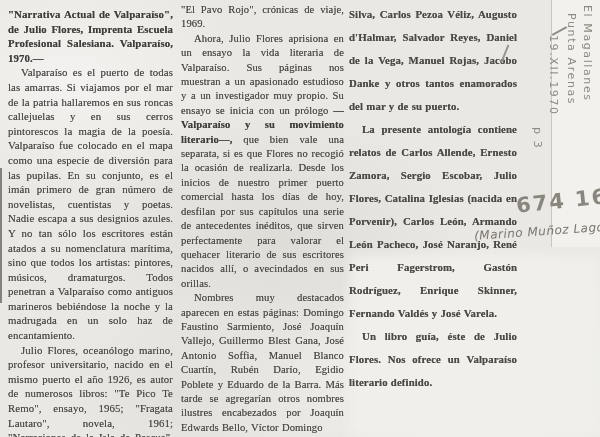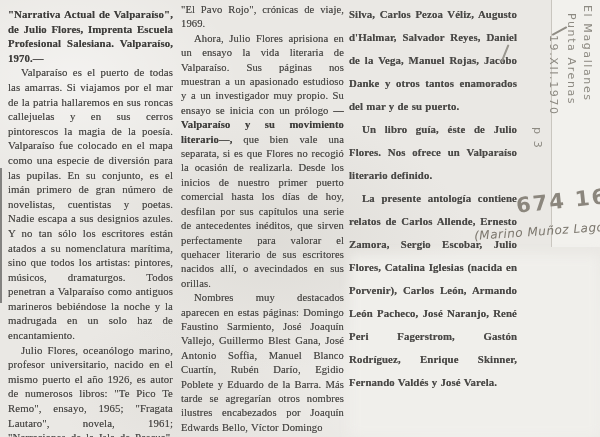--- a/index.html
+++ b/index.html
@@ -81,22 +81,22 @@
   </div>
 
   <div class="col col2">
     <p class="noindent">"El Pavo Rojo", crónicas de viaje, 1969.</p>
     <p><span>Ahora, Julio Flores aprisiona en un ensayo la vida literaria de Valparaíso. Sus páginas nos muestran a un apasionado estudioso y a un investigador muy propio. Su ensayo se inicia con un prólogo </span><span class="boldrun">—Valparaíso y su movimiento literario—,</span><span> que bien vale una separata, si es que Flores no recogió la ocasión de realizarla. Desde los inicios de nuestro primer puerto comercial hasta los días de hoy, desfilan por sus capítulos una serie de antecedentes inéditos, que sirven perfectamente para valorar el quehacer literario de sus escritores nacidos allí, o avecindados en sus orillas.</span></p>
     <p>Nombres muy destacados aparecen en estas páginas: Domingo Faustino Sarmiento, José Joaquín Vallejo, Guillermo Blest Gana, José Antonio Soffia, Manuel Blanco Cuartín, Rubén Darío, Egidio Poblete y Eduardo de la Barra. Más tarde se agregarían otros nombres ilustres encabezados por Joaquín Edwards Bello, Víctor Domingo</p>
   </div>
 
   <div class="col col3">
     <p class="noindent">Silva, Carlos Pezoa Véliz, Augusto d'Halmar, Salvador Reyes, Daniel de la Vega, Manuel Rojas, Jacobo Danke y otros tantos enamorados del mar y de su puerto.</p>
+    <p>La presente antología contiene relatos de Carlos Allende, Ernesto Zamora, Sergio Escobar, Julio Flores, Catalina Iglesias (nacida en Porvenir), Carlos León, Armando León Pacheco, José Naranjo, René Peri Fagerstrom, Gastón Rodríguez, Enrique Skinner, Fernando Valdés y José Varela.</p>
     <p>Un libro guía, éste de Julio Flores. Nos ofrece un Valparaíso literario definido.</p>
-    <p>La presente antología contiene relatos de Carlos Allende, Ernesto Zamora, Sergio Escobar, Julio Flores, Catalina Iglesias (nacida en Porvenir), Carlos León, Armando León Pacheco, José Naranjo, René Peri Fagerstrom, Gastón Rodríguez, Enrique Skinner, Fernando Valdés y José Varela.</p>
   </div>
 
   <div class="margin-notes">
     <span class="mn1">El Magallanes</span>
     <span class="mn2">Punta Arenas</span>
     <span class="mn3">19.XII.1970</span>
     <span class="mn4">p 3</span>
   </div>
 
   <div class="stamp">674 168</div>

